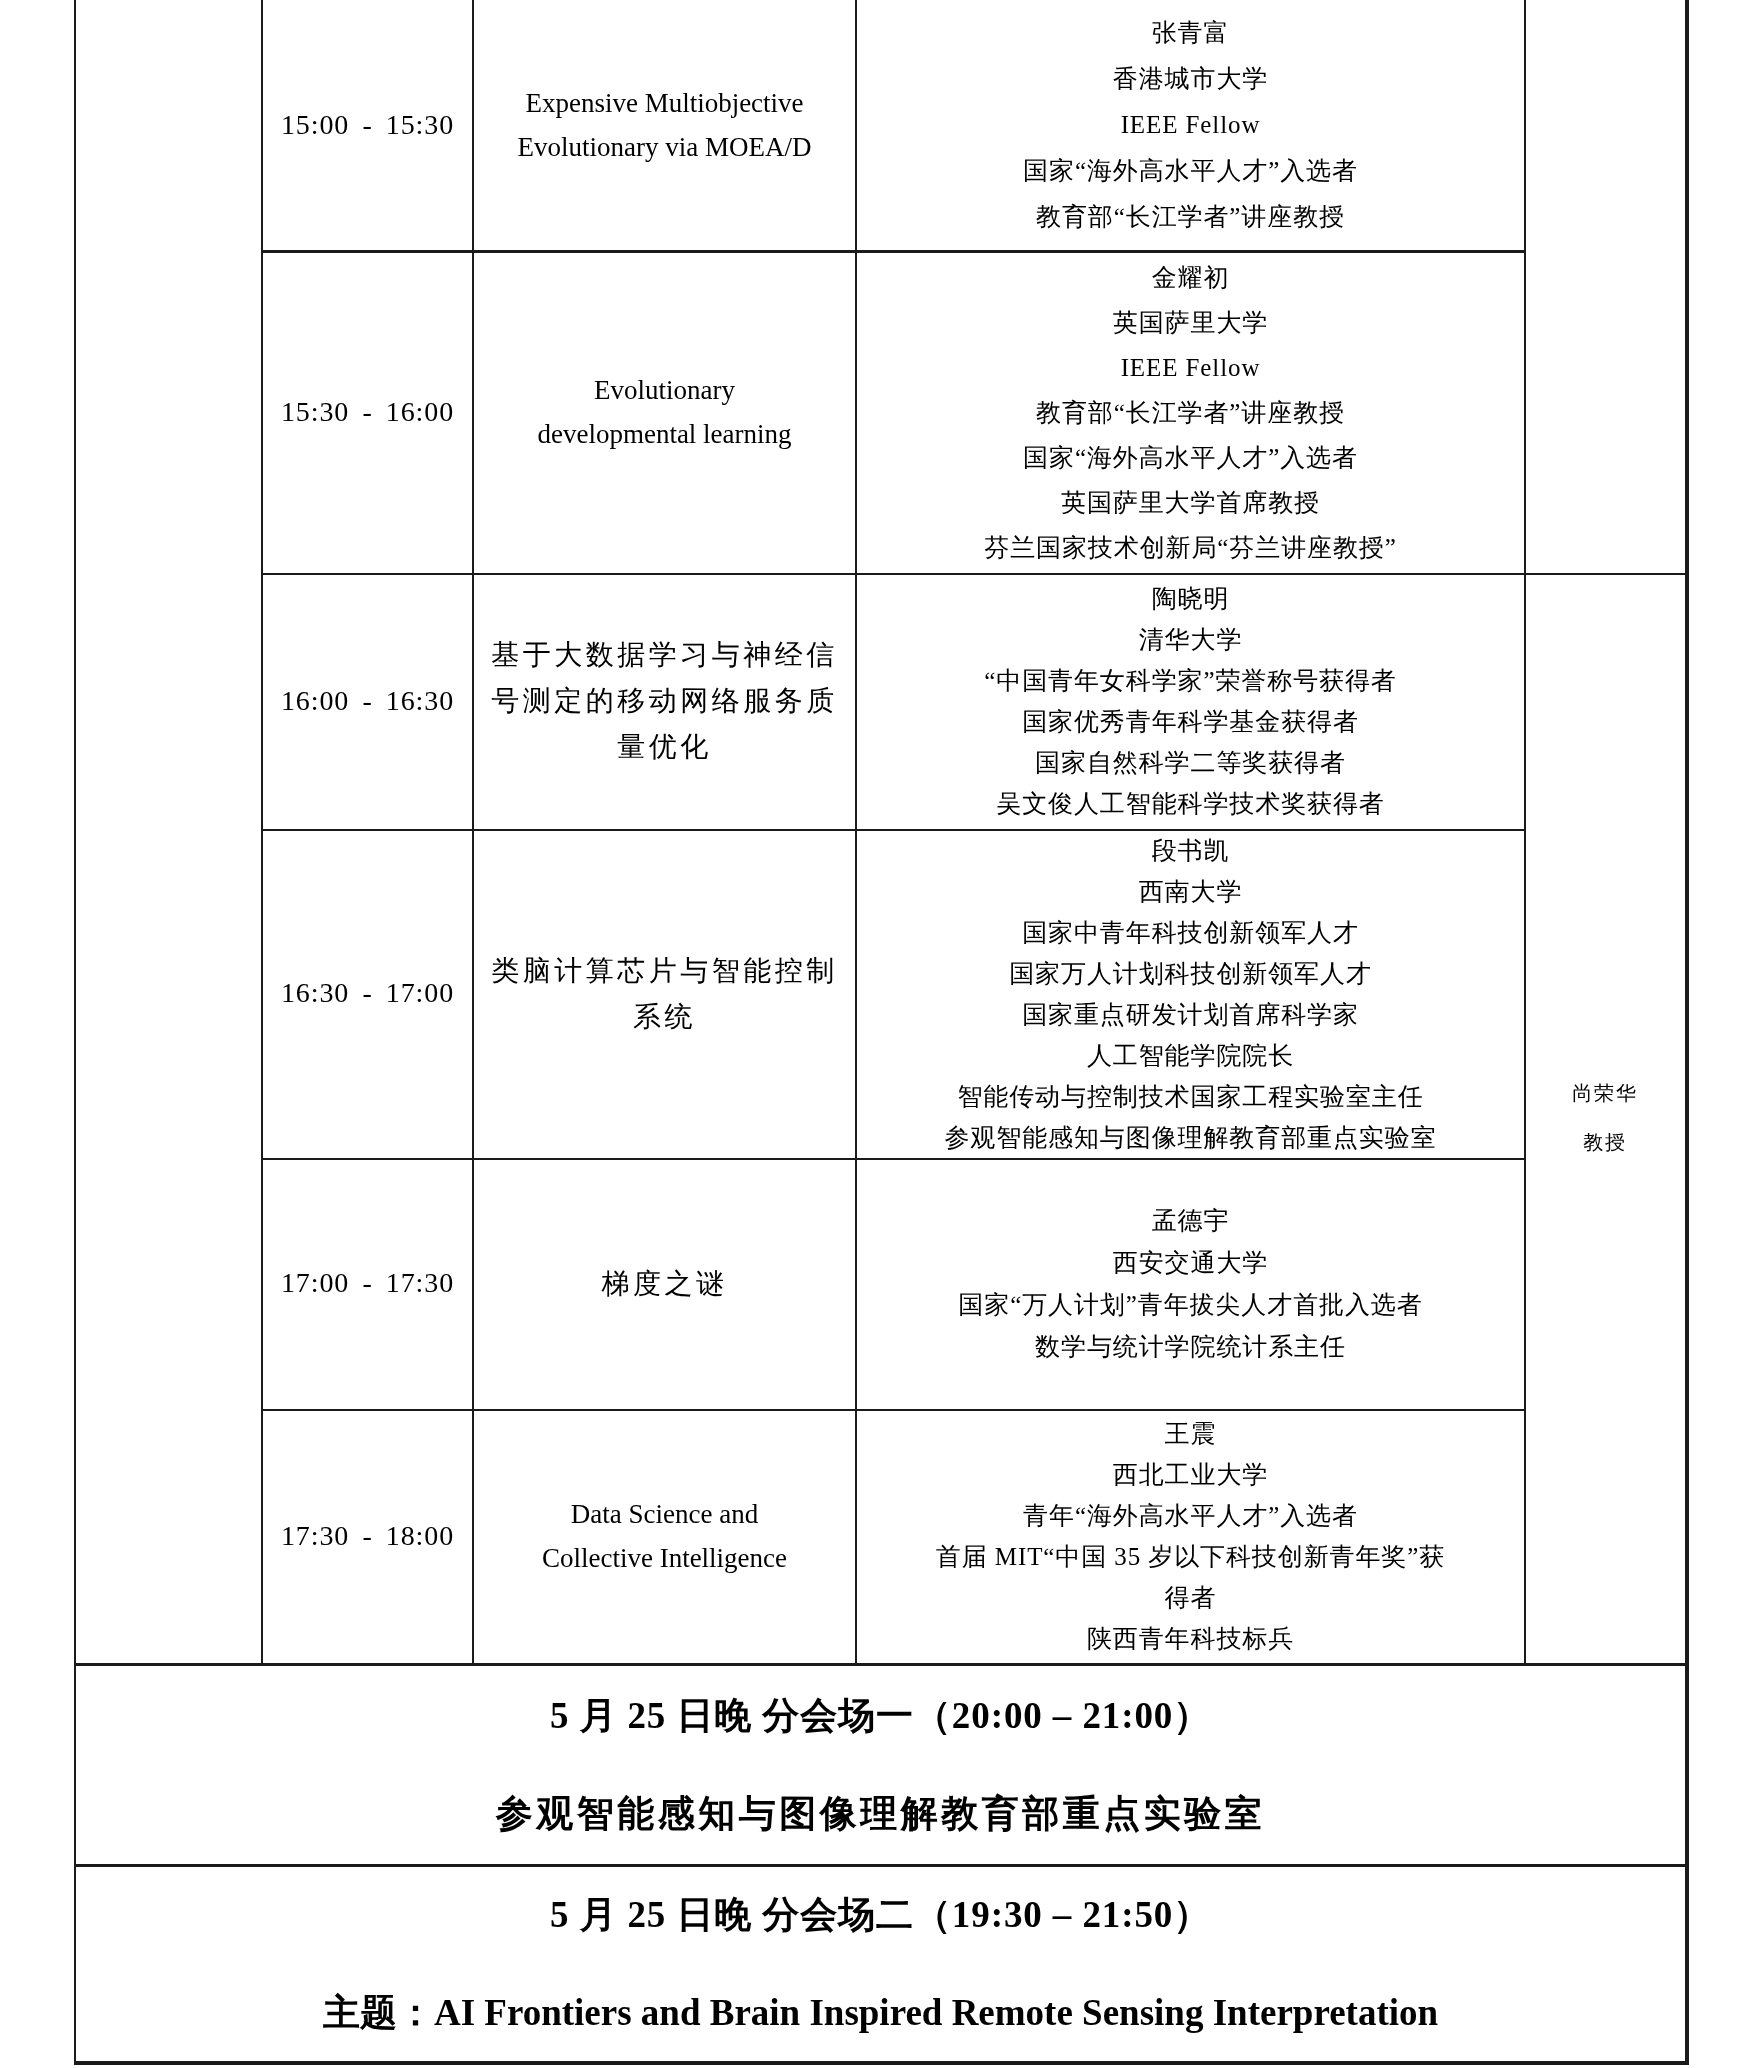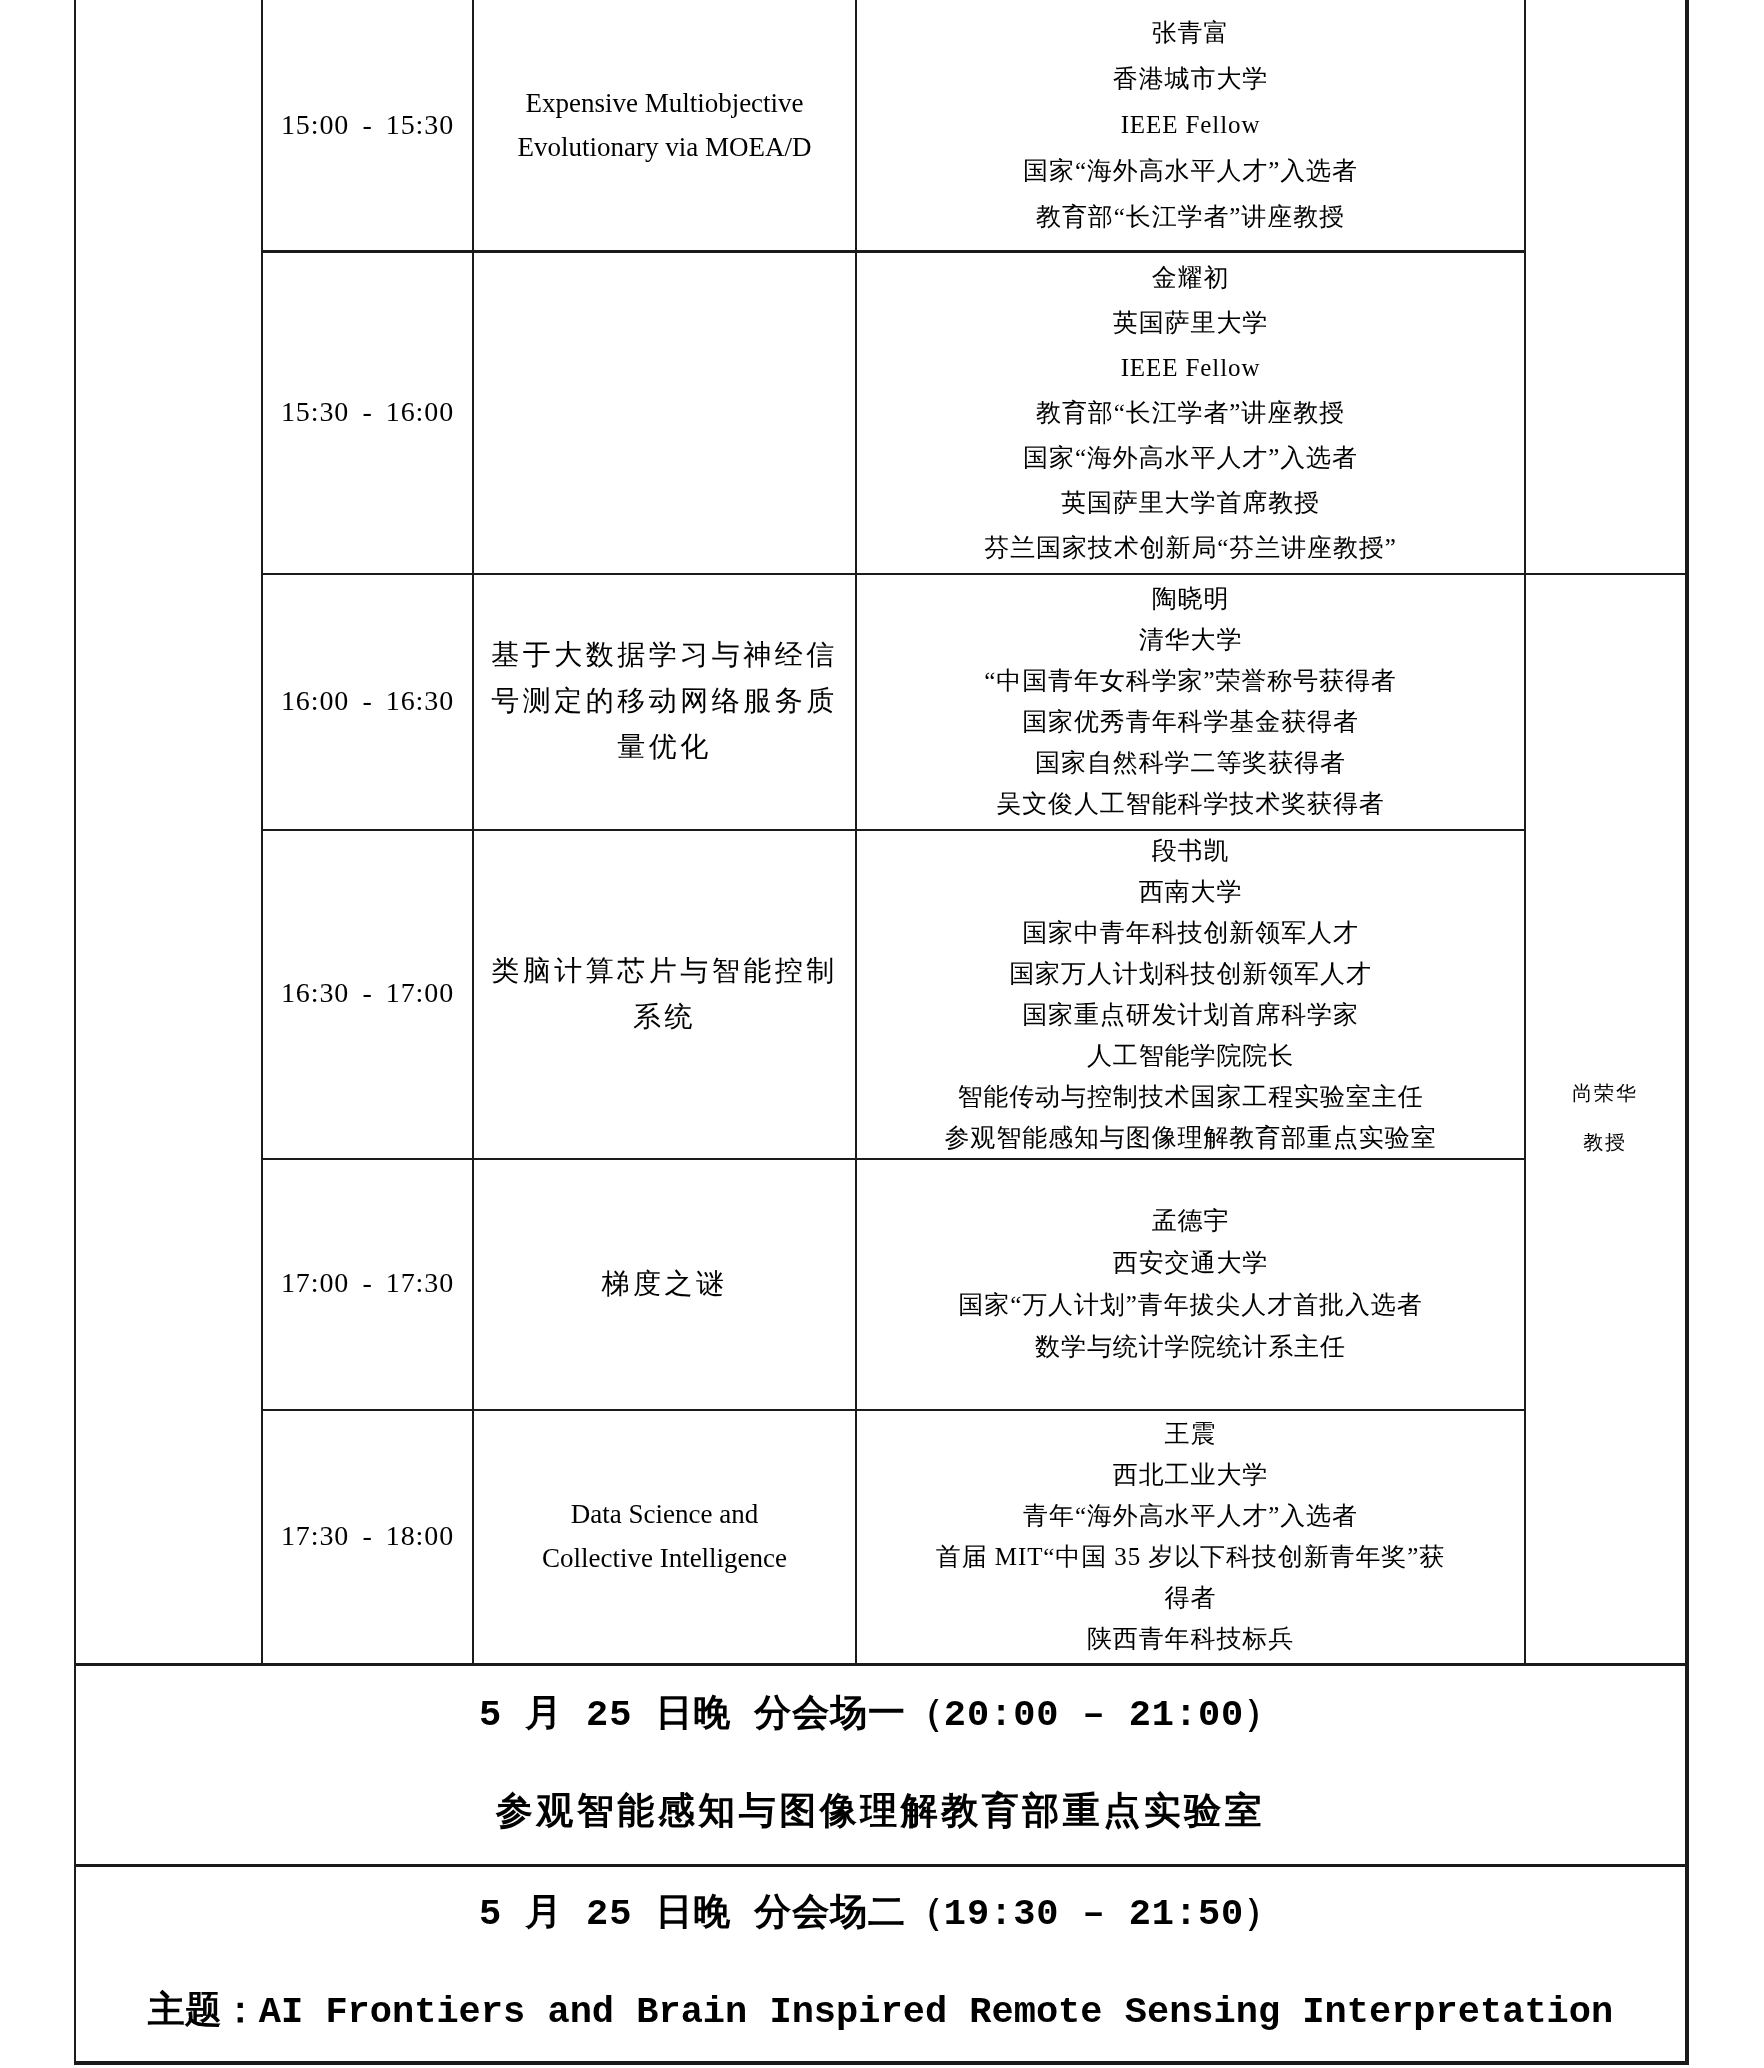--- a/index.html
+++ b/index.html
@@ -13,21 +13,21 @@
   .title-cjk{font-size:28px;letter-spacing:3.5px;line-height:46px;}
   .speaker{font-size:25px;letter-spacing:0.9px;}
   .lh52 .ln{line-height:46px;}
   .lh51 .ln{line-height:45px;}
   .lh48 .ln{line-height:42px;}
   .lh47 .ln{line-height:41px;}
   .lh46 .ln{line-height:41px;}
   .chair{font-size:20px;letter-spacing:1.8px;}
   .chair .ln{line-height:49px;}
   .banner{position:absolute;display:flex;flex-direction:column;align-items:center;justify-content:center;
-          text-align:center;font-weight:bold;font-family:Liberation Mono, monospace;}
+          text-align:center;font-weight:bold;}
   .banner .b-title{font-size:37px;letter-spacing:0.9px;line-height:39px;}
   .banner .b-sub{font-size:37px;letter-spacing:3.5px;line-height:41px;margin-top:58px;}
   .ln{display:block;white-space:nowrap;}
   .title-cjk .ln{white-space:nowrap;}
 </style>
 </head>
 <body>
 
 <div id="page">
 
@@ -57,20 +57,24 @@
   <div class="cell speaker lh52" style="left:857px;top:0;width:667px;height:250px;">
     <span class="ln">张青富</span>
     <span class="ln">香港城市大学</span>
     <span class="ln">IEEE Fellow</span>
     <span class="ln">国家“海外高水平人才”入选者</span>
     <span class="ln">教育部“长江学者”讲座教授</span>
   </div>
 
   <div class="cell time" style="left:263px;top:250px;width:209px;height:324px;">
     <span class="ln">15:30 - 16:00</span>
+  </div>
+  <div class="cell title-en" style="left:474px;top:250px;width:381px;height:324px;">
+    <span class="ln">Evolutionary</span>
+    <span class="ln">developmental learning</span>
   </div>
   <div class="cell speaker lh51" style="left:857px;top:250px;width:667px;height:324px;">
     <span class="ln">金耀初</span>
     <span class="ln">英国萨里大学</span>
     <span class="ln">IEEE Fellow</span>
     <span class="ln">教育部“长江学者”讲座教授</span>
     <span class="ln">国家“海外高水平人才”入选者</span>
     <span class="ln">英国萨里大学首席教授</span>
     <span class="ln">芬兰国家技术创新局“芬兰讲座教授”</span>
   </div>

